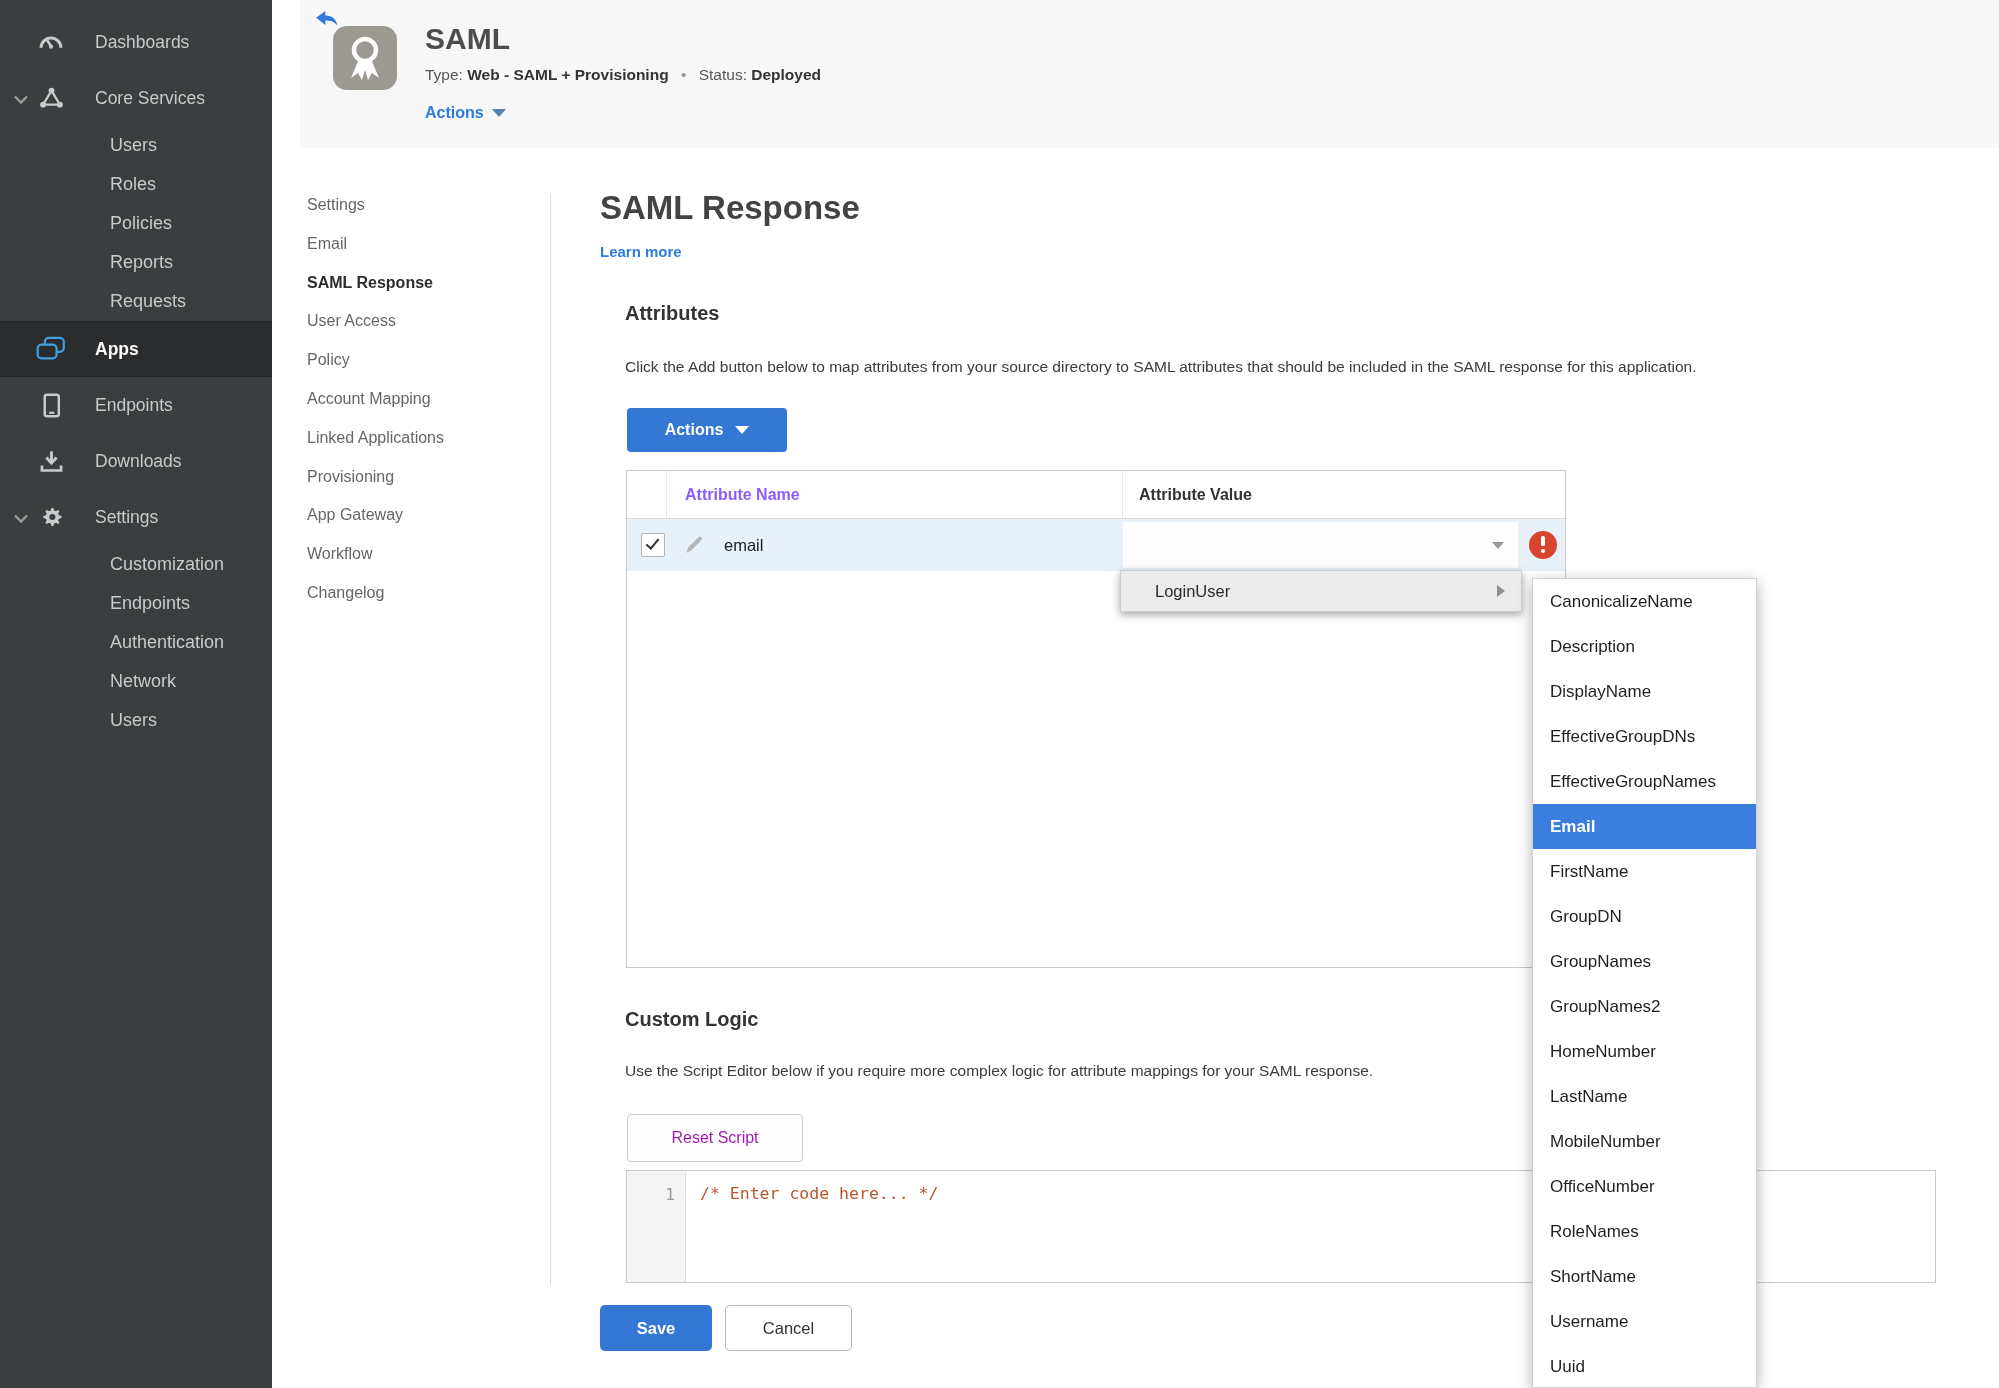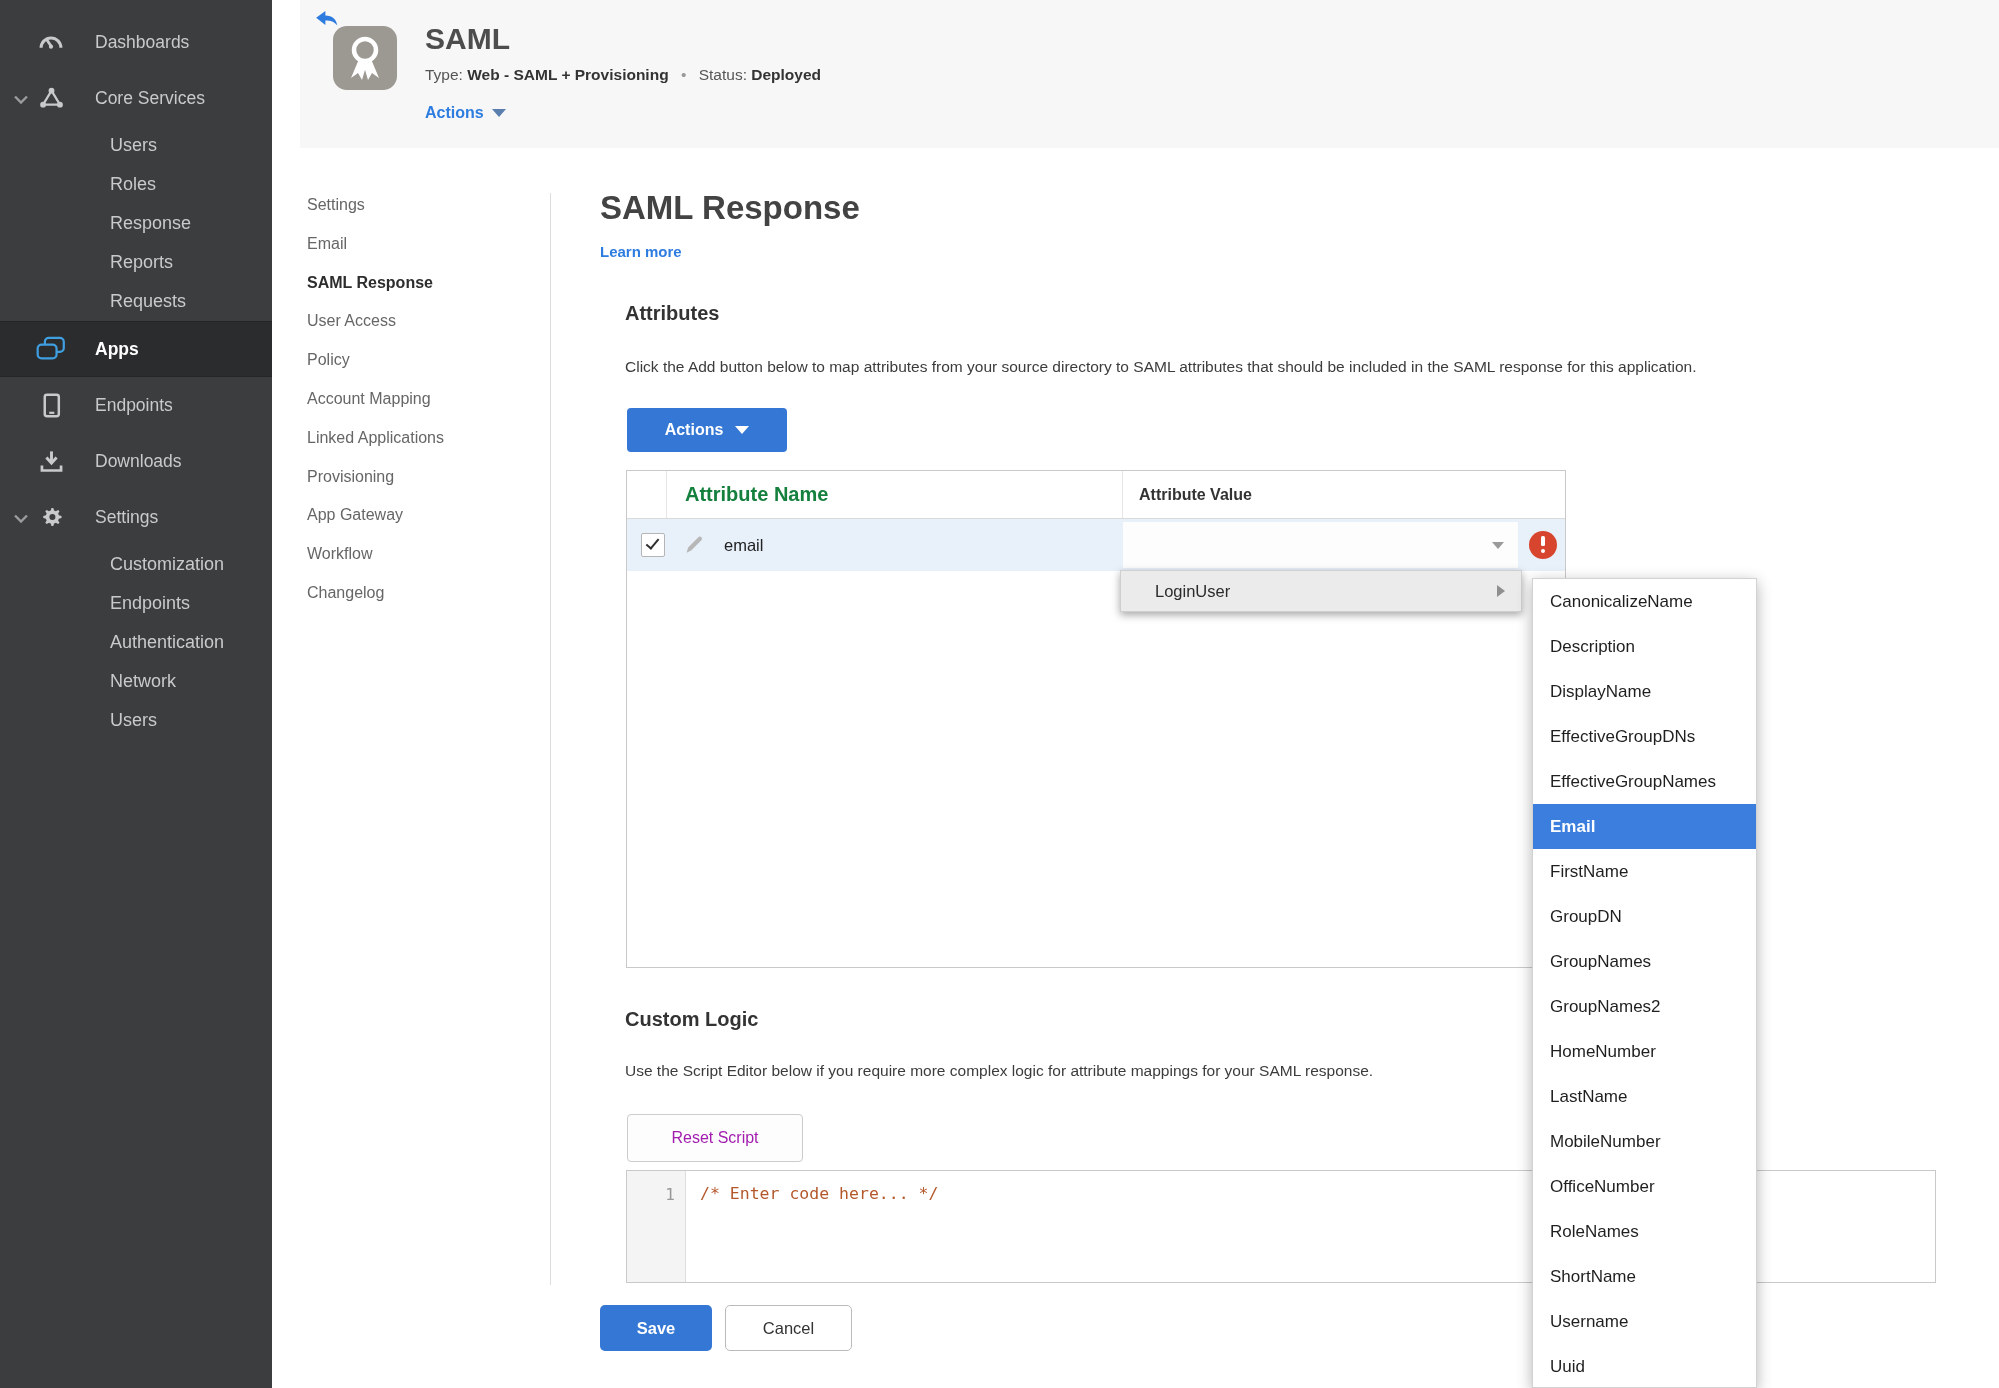--- a/index.html
+++ b/index.html
@@ -72,21 +72,21 @@
   }
   .caret-down-white { width:0; height:0; border-left:7px solid transparent; border-right:7px solid transparent; border-top:8px solid #fff; }
 
   
   .attr-table {
     position:absolute; left:626px; top:470px; width:940px; height:498px;
     border:1px solid #c9c9c9; background:#fff;
   }
   .attr-thead { position:relative; height:48px; border-bottom:1px solid #d9d9d9; display:flex; }
   .th-check { width:40px; border-right:1px solid #e6e6e6; }
-  .th-name { width:456px; display:flex; align-items:center; padding-left:18px; font-size:20px; font-weight:bold; color:#15803d; border-right:1px solid #e6e6e6; }
+  .th-name { width:456px; display:flex; align-items:center; padding-left:18px; font-size:16px; font-weight:bold; color:#8b5cf6; border-right:1px solid #e6e6e6; }
   .th-value { flex:1; display:flex; align-items:center; padding-left:16px; font-size:16px; font-weight:bold; color:#333; }
   .attr-row { position:relative; height:52px; background:#e8f0fa; display:flex; align-items:center; }
   .row-checkbox {
     position:absolute; left:14px; top:14px; width:24px; height:24px;
     background:#fff; border:1px solid #b5b5b5; border-radius:2px; cursor:pointer;
   }
   .row-checkbox .tick {
     position:absolute; left:7px; top:2px; width:7px; height:13px;
     border-right:2.6px solid #2f2f2f; border-bottom:2.6px solid #2f2f2f; transform:rotate(40deg);
   }
@@ -211,21 +211,21 @@
       </span>
       <span class="slabel">Core Services</span>
     </div>
     <div class="side-row side-sub">
       <span class="slabel">Users</span>
     </div>
     <div class="side-row side-sub">
       <span class="slabel">Roles</span>
     </div>
     <div class="side-row side-sub">
-      <span class="slabel">Response</span>
+      <span class="slabel">Policies</span>
     </div>
     <div class="side-row side-sub">
       <span class="slabel">Reports</span>
     </div>
     <div class="side-row side-sub">
       <span class="slabel">Requests</span>
     </div>
     <div class="side-row active">
       <span class="sicon">
         <svg viewBox="0 0 27 23" width="30" height="26" fill="none">

